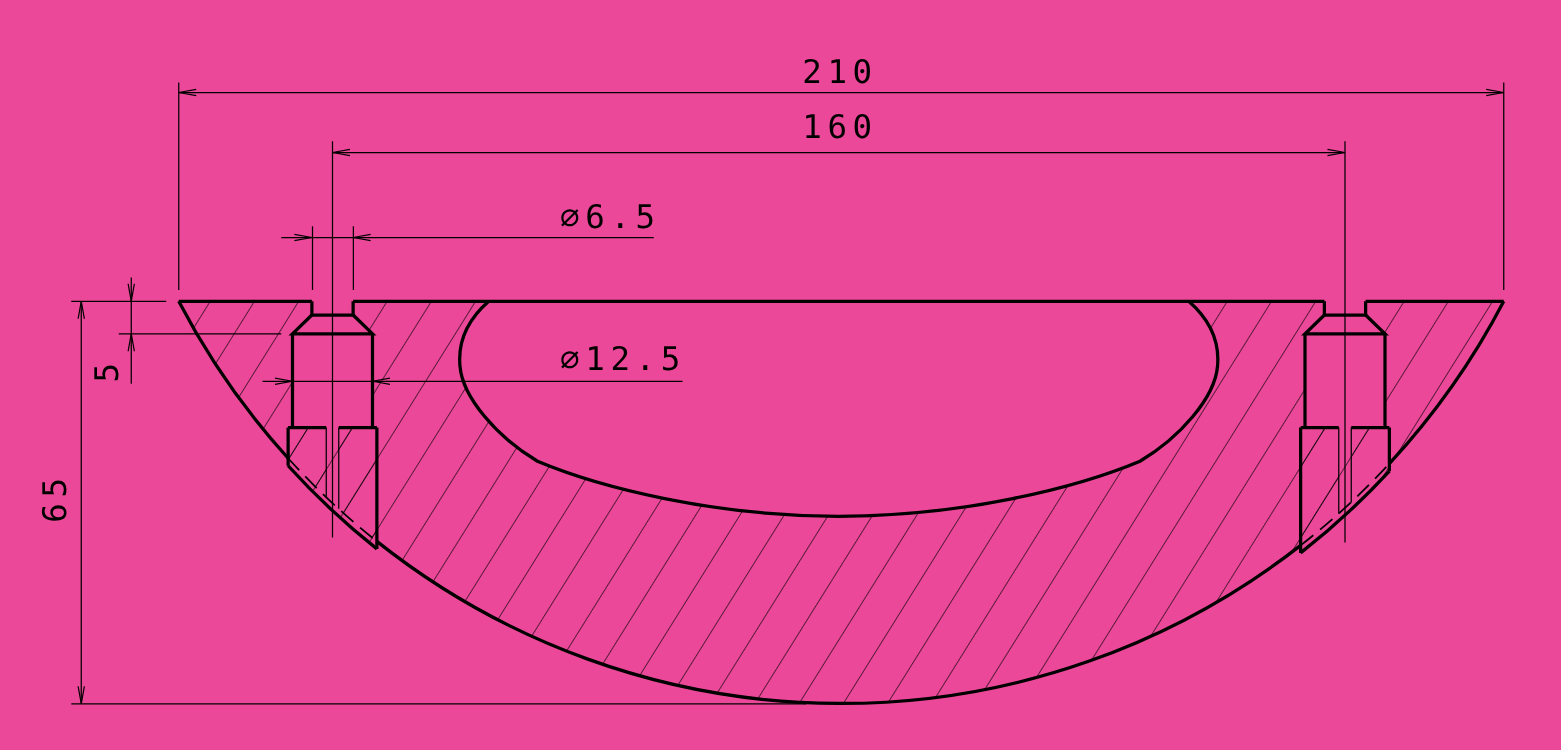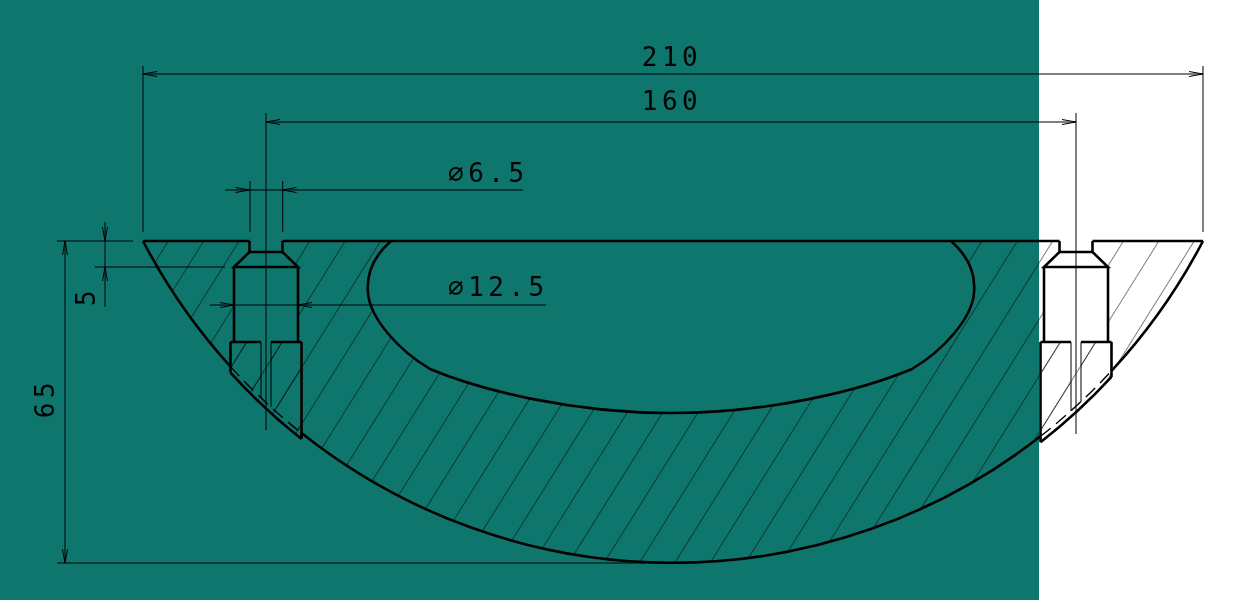--- a/index.html
+++ b/index.html
@@ -2,21 +2,21 @@
 <html><head>
 <meta charset="utf-8">
 <style>
   html,body{margin:0;padding:0;}
   body{
     width:1249px;height:600px;
     background:#ffffff;
     font-family:"DejaVu Sans Mono", monospace;
     overflow:hidden;
   }
-  .sheet{width:1039px;height:600px;position:relative;background:#0f766e;}
+  .sheet{width:1249px;height:600px;position:relative;background:#ec4899;}
   svg{display:block;}
   .thick{stroke:#000;stroke-width:2.6;fill:none;stroke-linecap:butt;}
   .thin{stroke:#000;stroke-width:1;fill:none;stroke-linecap:butt;}
   .hidden-line{stroke:#000;stroke-width:1.4;fill:none;stroke-dasharray:13 7;}
   .dimtext{
     font-family:"DejaVu Sans Mono", monospace;
     font-size:26px;
     letter-spacing:4.5px;
     fill:#000;
   }

